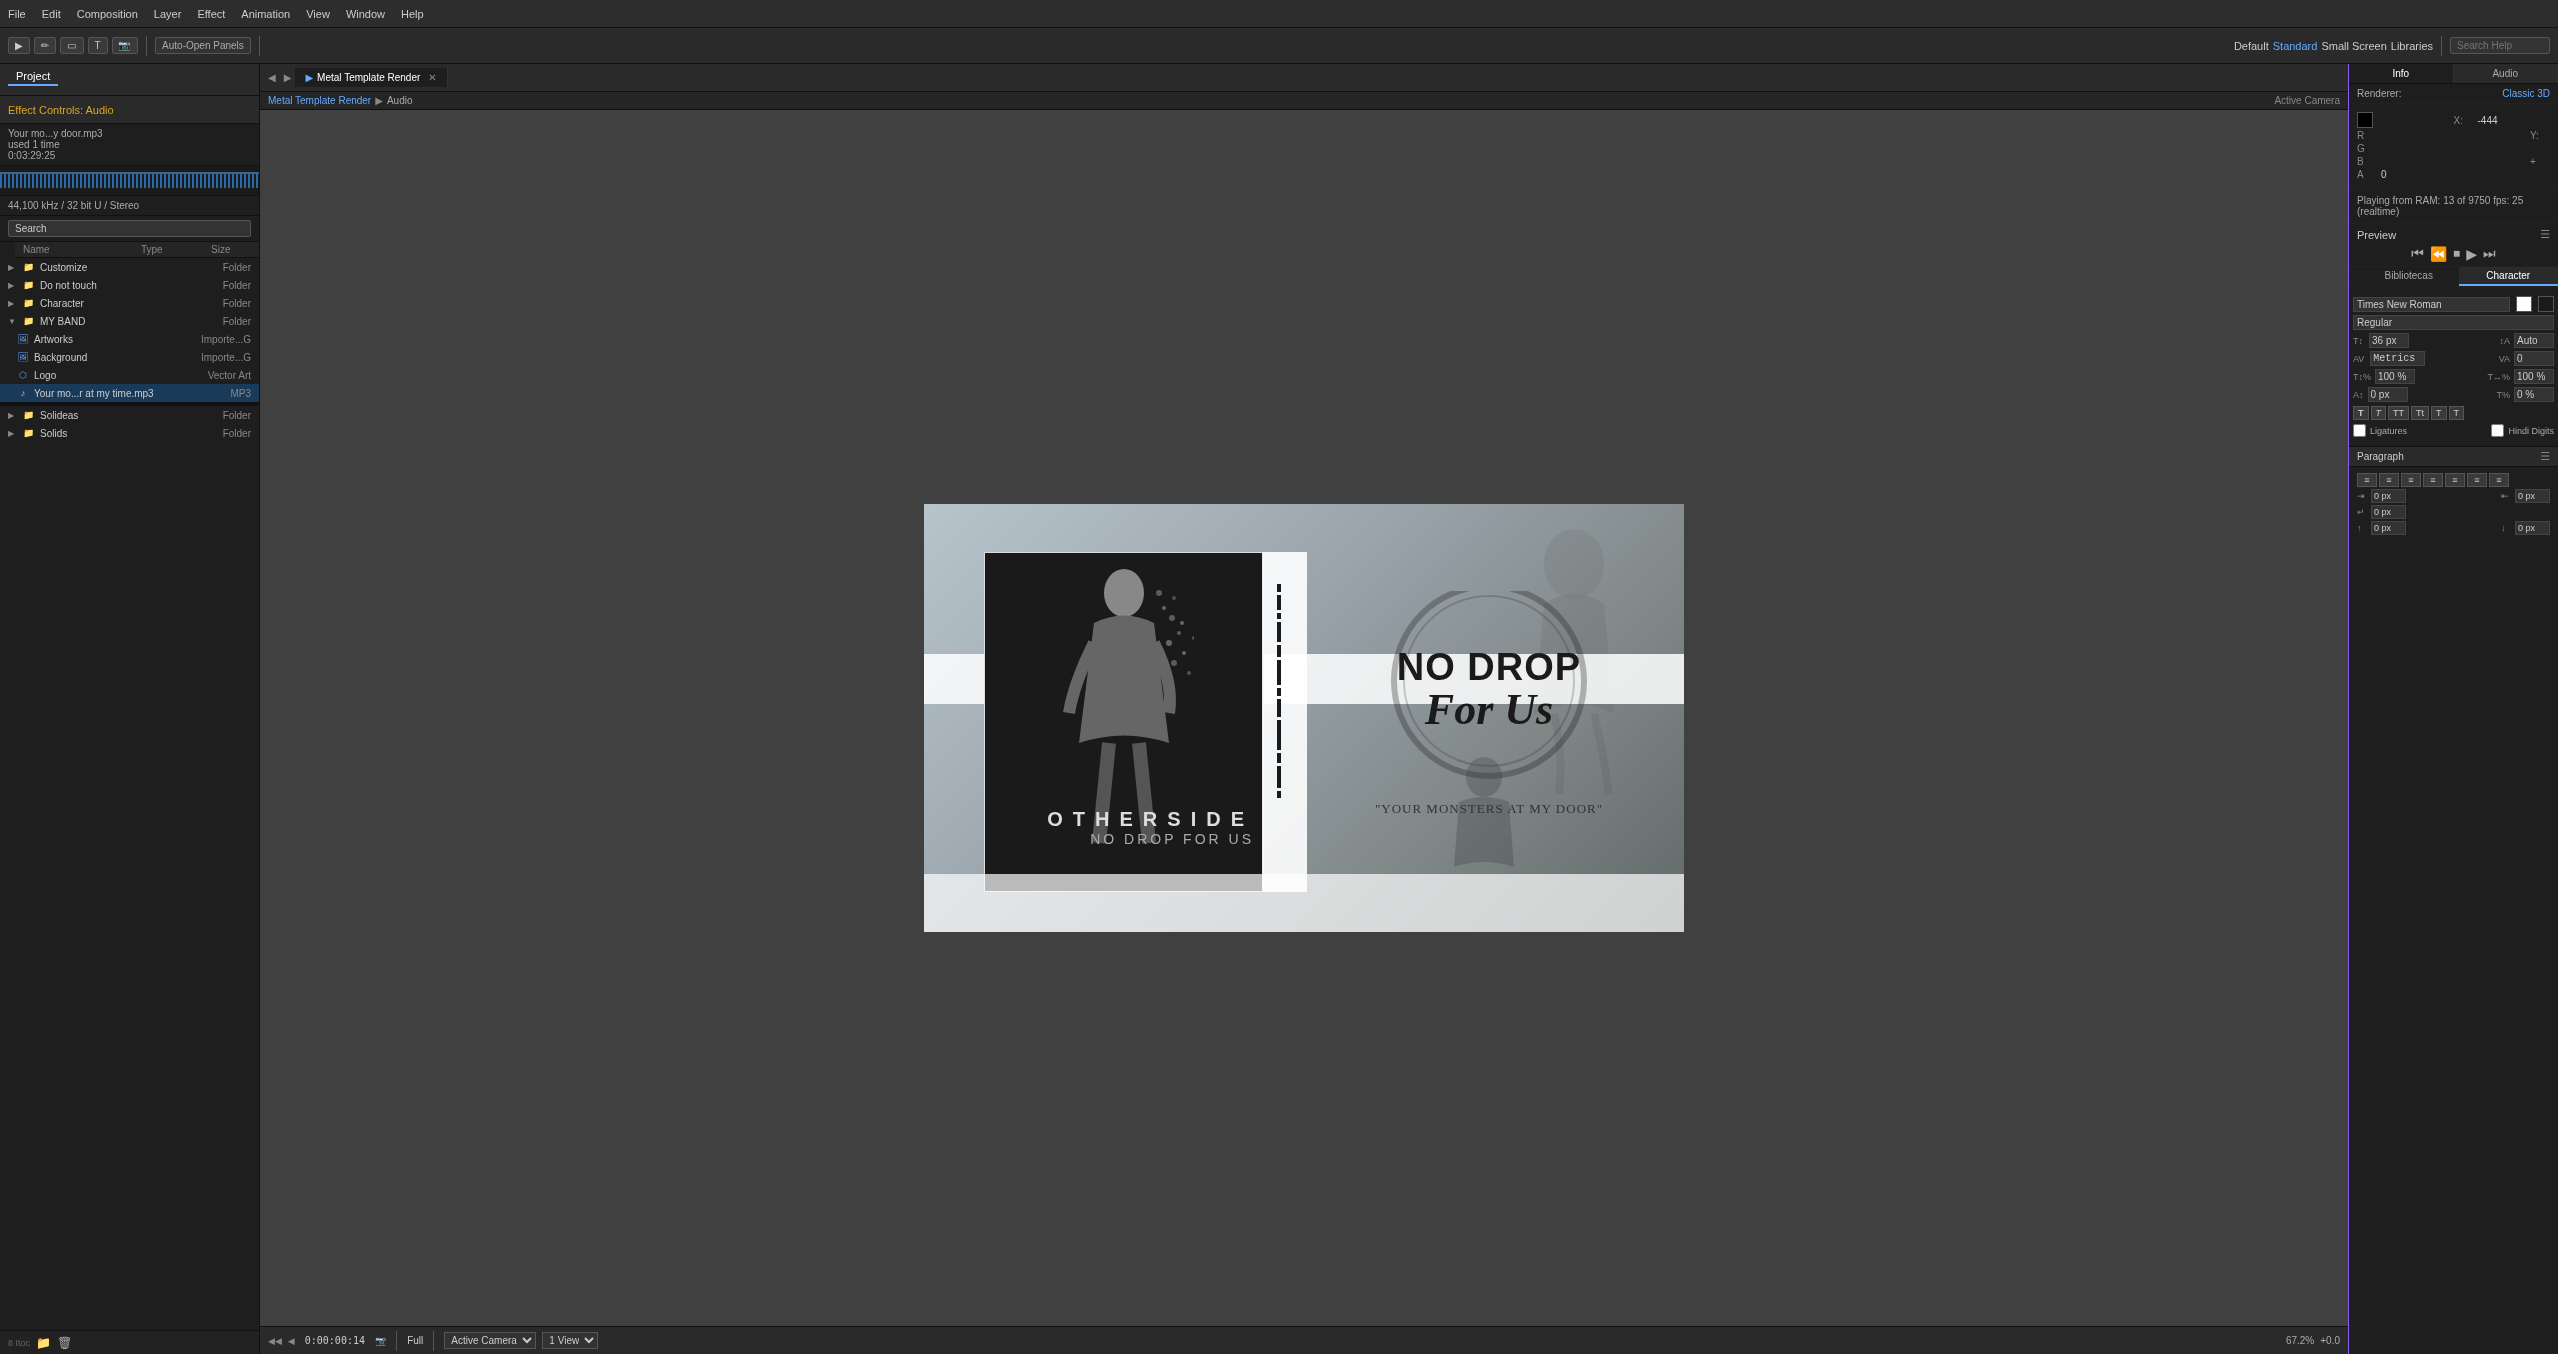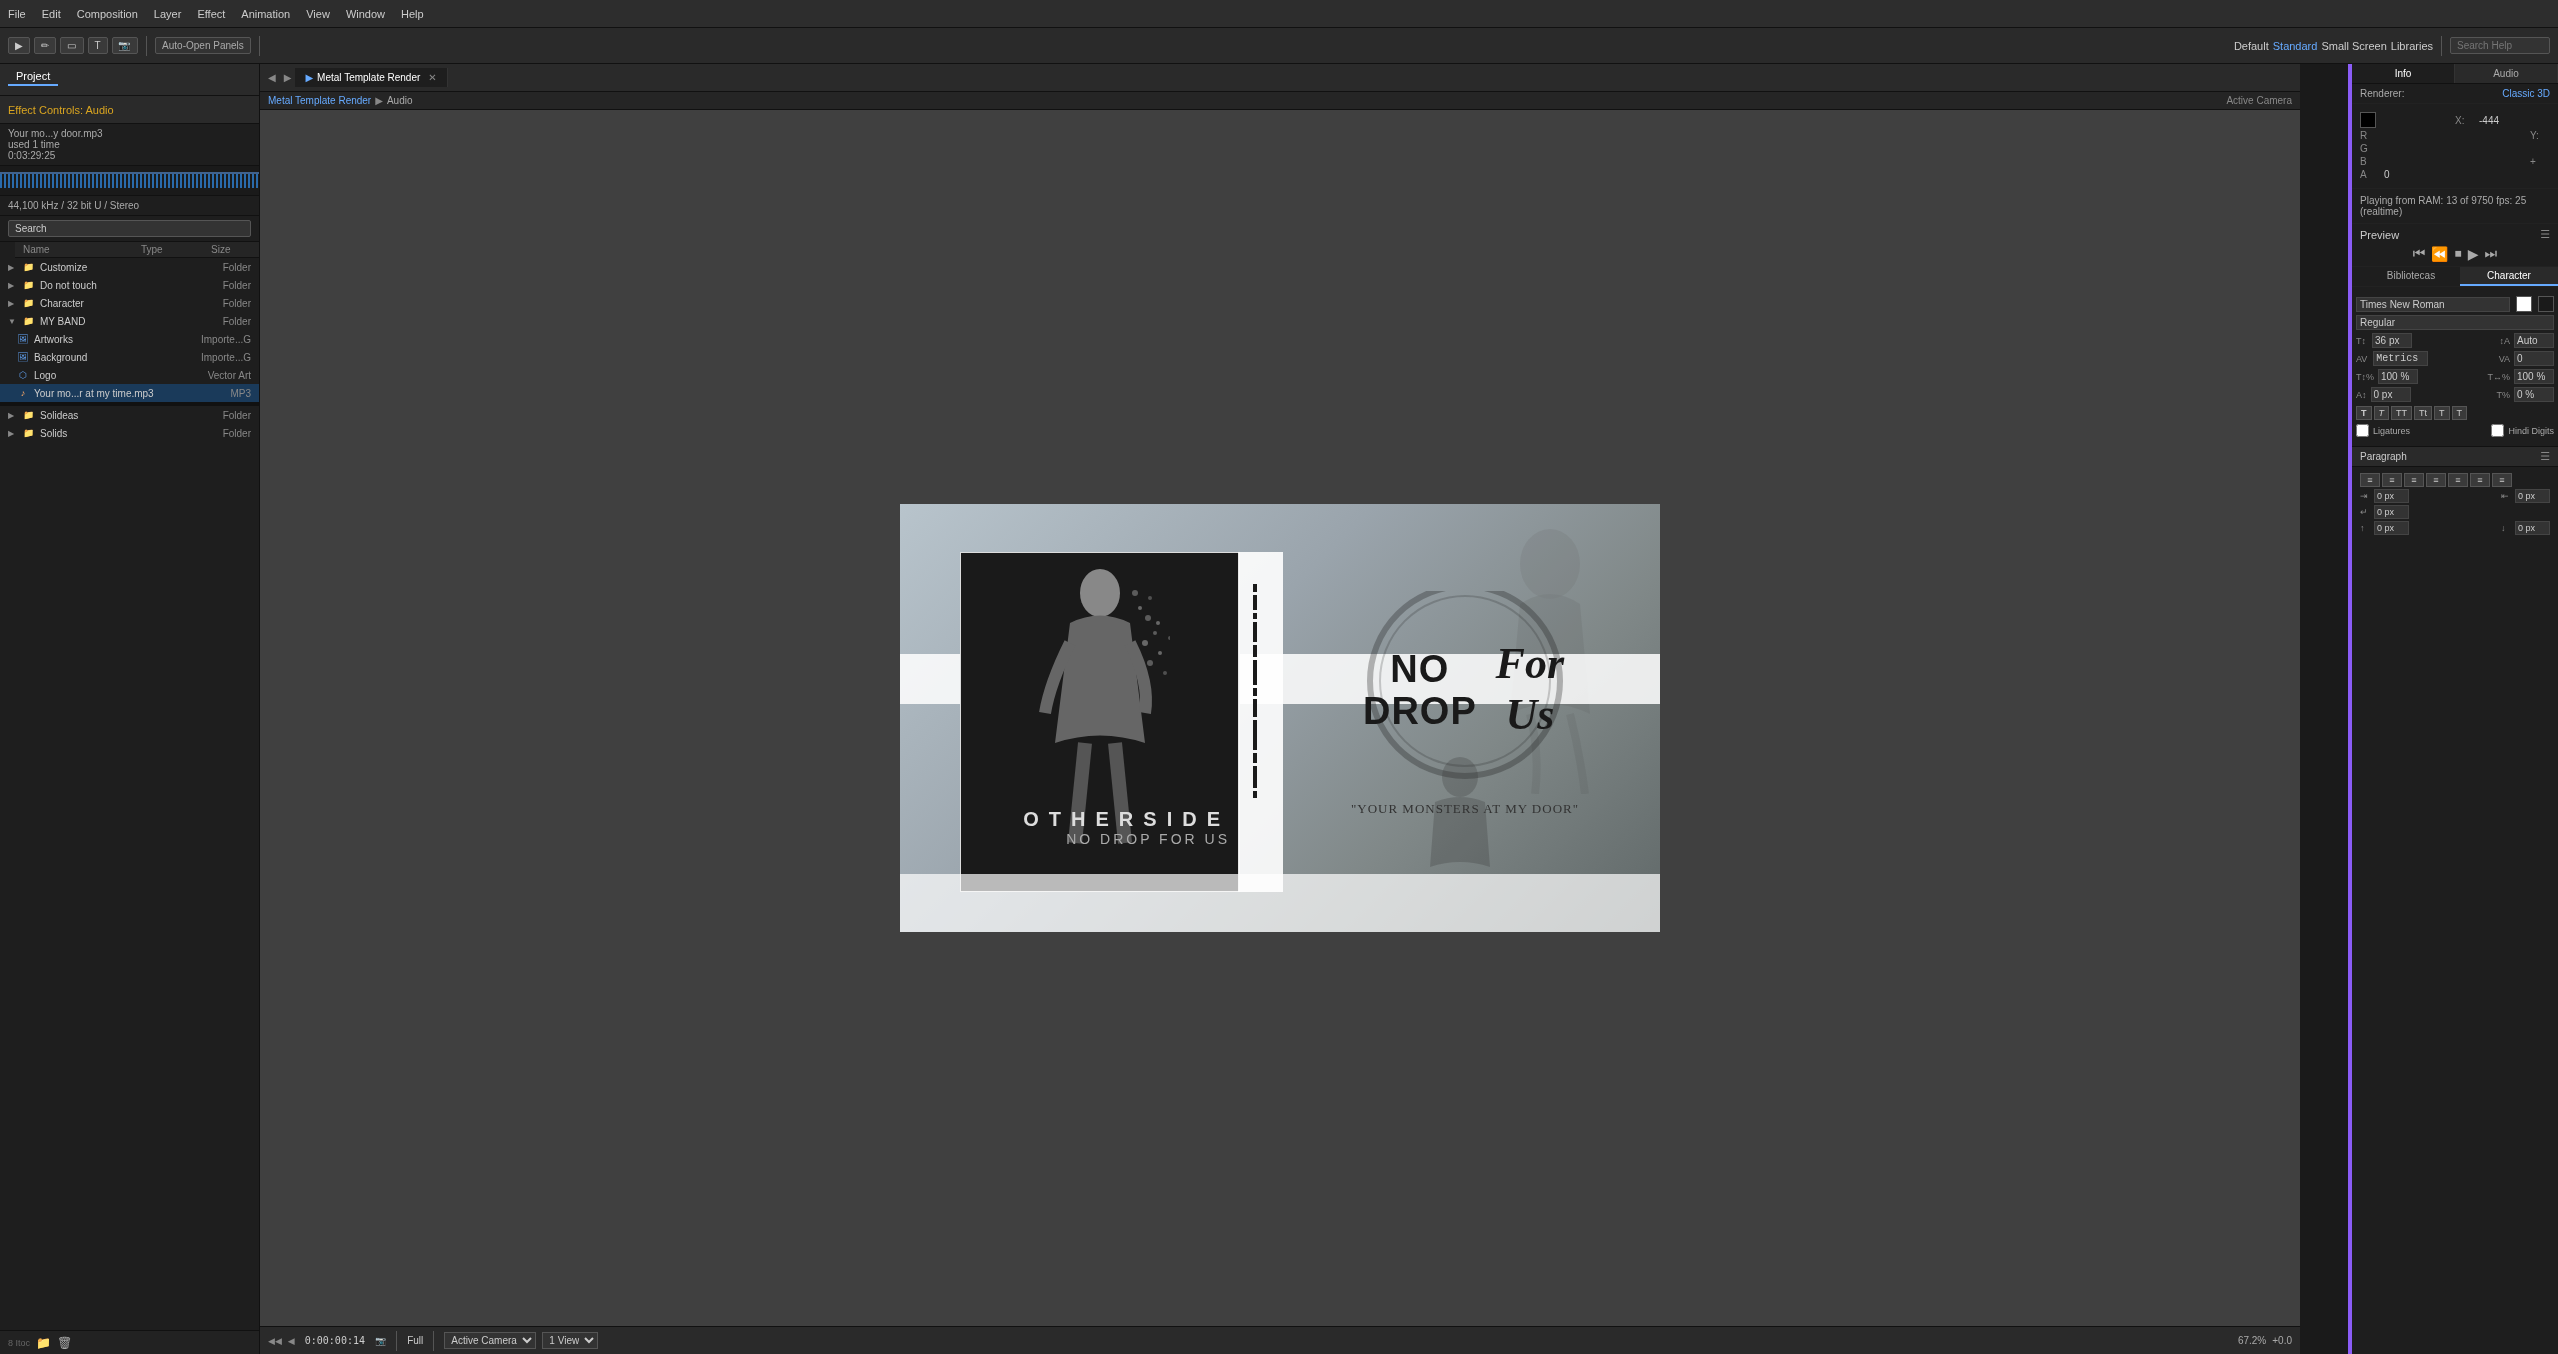--- a/index.html
+++ b/index.html
@@ -71,21 +71,21 @@
     
     
     .preview-area { flex: 1; background: #404040; display: flex; align-items: center; justify-content: center; overflow: hidden; position: relative; min-height: 0; }
     
     
     .preview-controls { background: #2a2a2a; height: 28px; display: flex; align-items: center; padding: 0 8px; gap: 6px; border-top: 1px solid #111; }
     .time-display { color: #ccc; font-size: 10px; font-family: monospace; padding: 0 4px; }
     .quality-select { background: #333; border: 1px solid #555; color: #ccc; font-size: 10px; padding: 1px 2px; }
     
     
-    .right-panel { width: 200px; min-width: 200px; background: #1e1e1e; border-left: 4px solid #8b5cf6; display: flex; flex-direction: column; margin-left: 48px; }
+    .right-panel { width: 200px; min-width: 200px; background: #1e1e1e; border-left: 1px solid #8b5cf6; display: flex; flex-direction: column; }
     .right-panel-tabs { background: #2a2a2a; display: flex; border-bottom: 1px solid #111; }
     .right-tab { flex: 1; text-align: center; padding: 4px 4px; font-size: 10px; color: #aaa; cursor: pointer; border-right: 1px solid #333; }
     .right-tab.active { color: #fff; background: #1e1e1e; }
     
     
     .info-section { padding: 6px 8px; border-bottom: 1px solid #222; }
     .info-row { display: flex; align-items: center; gap: 4px; margin: 2px 0; }
     .info-label { color: #888; font-size: 10px; width: 20px; }
     .info-value { color: #ccc; font-size: 10px; flex: 1; }
     .color-swatch { width: 16px; height: 16px; border: 1px solid #555; flex-shrink: 0; }
@@ -372,21 +372,21 @@
           <div style="width:4px;height:8px;background:#1a1a1a;"></div>
           <div style="width:4px;height:18px;background:#1a1a1a;"></div>
           <div style="width:4px;height:30px;background:#1a1a1a;"></div>
           <div style="width:4px;height:10px;background:#1a1a1a;"></div>
           <div style="width:4px;height:22px;background:#1a1a1a;"></div>
           <div style="width:4px;height:7px;background:#1a1a1a;"></div>
         </div>
 
         <div style="position:absolute;right:40px;top:60px;width:310px;height:280px;display:flex;flex-direction:column;align-items:center;justify-content:center;">
 
-          <div style="position:relative;width:220px;height:200px;display:flex;flex-direction:row;align-items:center;justify-content:center;">
+          <div style="position:relative;width:220px;height:200px;display:flex;flex-direction:column;align-items:center;justify-content:center;">
 
             <svg viewBox="0 0 220 200" style="position:absolute;top:0;left:0;width:100%;height:100%;">
               <circle cx="110" cy="90" r="95" fill="none" stroke="#1a1a1a" stroke-width="6" opacity="0.3"></circle>
               <circle cx="110" cy="90" r="85" fill="none" stroke="#1a1a1a" stroke-width="2" opacity="0.2"></circle>
             </svg>
 
             <div style="font-family:'Arial Black',Arial,sans-serif;font-size:38px;font-weight:900;color:#1a1a1a;text-transform:uppercase;letter-spacing:1px;line-height:1.1;text-align:center;">NO DROP</div>
             <div style="font-family:'Times New Roman',Georgia,serif;font-size:44px;font-style:italic;font-weight:bold;color:#1a1a1a;text-align:center;margin-top:-4px;">For Us</div>
           </div>
 

